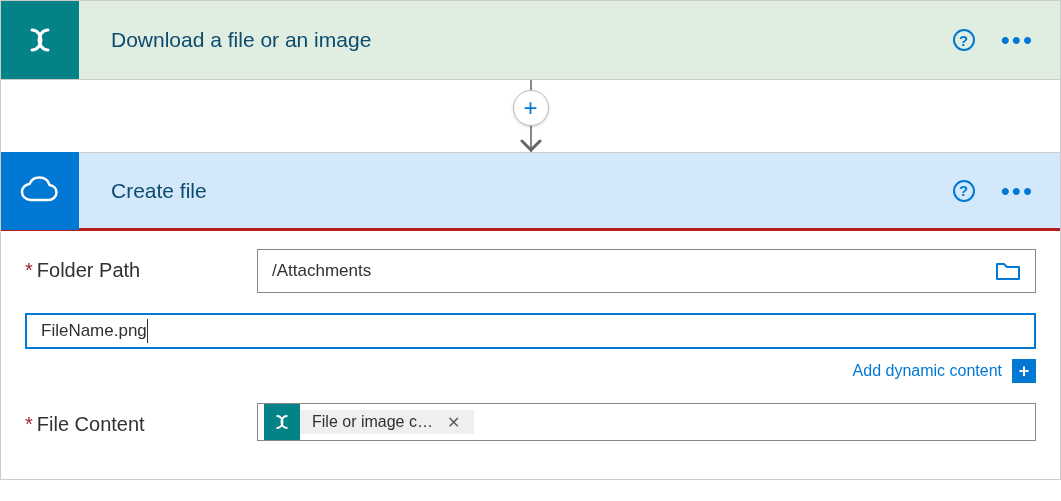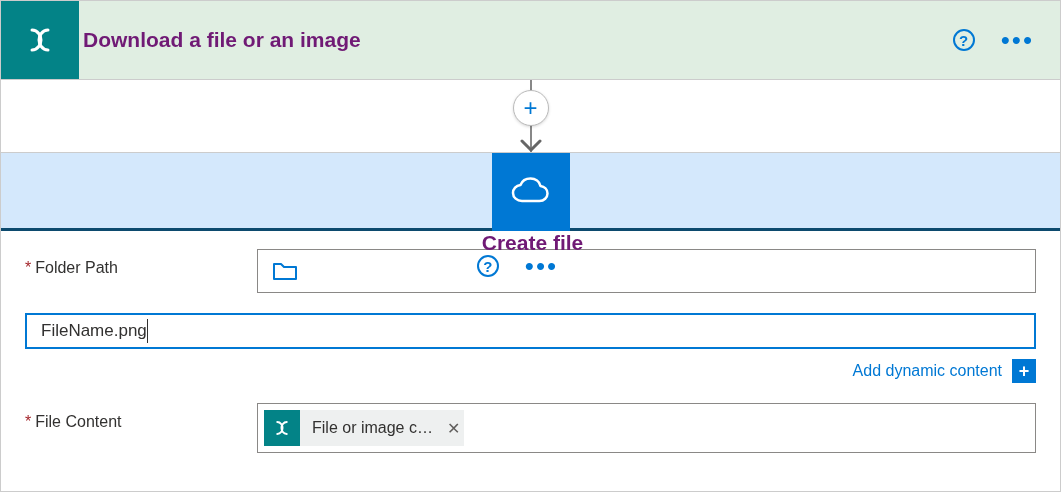--- a/index.html
+++ b/index.html
@@ -13,34 +13,34 @@
     .card {
       border: 1px solid #ccc;
       background: #fff;
     }
     .hdr {
       display: flex;
       align-items: center;
       height: 78px;
     }
     .hdr-green { background: #e0eee2; }
-    .hdr-blue  { background: #d4e8fc; border-bottom: 3px solid #0c4a6e; position: relative; z-index: 2; flex-direction: column; }
+    .hdr-blue  { background: #d4e8fc; border-bottom: 3px solid #b91c1c; position: relative; z-index: 2; }
     .icon-tile {
       width: 78px; height: 78px;
       display: flex; align-items: center; justify-content: center;
       flex-shrink: 0;
     }
     .tile-green { background: #038387; }
     .tile-blue  { background: #0078d4; }
     .hdr-title {
       flex: 1;
       font-size: 21px;
-      font-weight: 700;
-      padding-left: 4px;
-      color: #701a75;
+      font-weight: 400;
+      padding-left: 32px;
+      color: #0c4a6e;
     }
     .hdr-actions {
       display: flex;
       align-items: center;
       gap: 26px;
       padding-right: 26px;
     }
     .help-icon {
       width: 22px; height: 22px;
       border: 2px solid #0078d4;
@@ -102,21 +102,21 @@
     }
     .row {
       display: flex;
       align-items: flex-start;
       margin-bottom: 20px;
     }
     .row:last-child { margin-bottom: 16px; }
     .lbl {
       width: 232px;
       padding-top: 10px;
-      font-size: 16px;
+      font-size: 20px;
       color: #323130;
       flex-shrink: 0;
     }
     .lbl::before {
       content: "*";
       color: #a4262c;
       margin-right: 4px;
     }
     .fld-wrap { flex: 1; }
     .fld {
@@ -175,21 +175,22 @@
       border: 1px solid #8a8886;
       padding: 6px;
       display: flex;
       align-items: center;
       background: #fff;
     }
     .token {
       display: inline-flex;
       align-items: center;
       background: #eef0f0;
-      height: 36px;
+      height: 24px;
+      padding-right: 10px;
     }
     .token-tile {
       width: 36px; height: 36px;
       background: #038387;
       display: flex; align-items: center; justify-content: center;
       margin-right: 12px;
     }
     .token-label {
       font-size: 16px;
       color: #323130;
@@ -244,20 +245,21 @@
       <div class="more-icon">•••</div>
     </div>
   </div>
 
   <div class="form">
 
     <div class="row">
       <div class="lbl">Folder Path</div>
       <div class="fld-wrap">
         <div class="fld">
+          <span style="flex:1">/Attachments</span>
           <span class="folder-icon">
             <svg width="26" height="20" viewBox="0 0 26 20" fill="none">
               <path d="M2 3h7l3 3h12v12H2V3z" stroke="#0078d4" stroke-width="2" fill="none" stroke-linejoin="round"></path>
             </svg>
           </span>
         </div>
       </div>
     </div>
 
     <div class="row">

